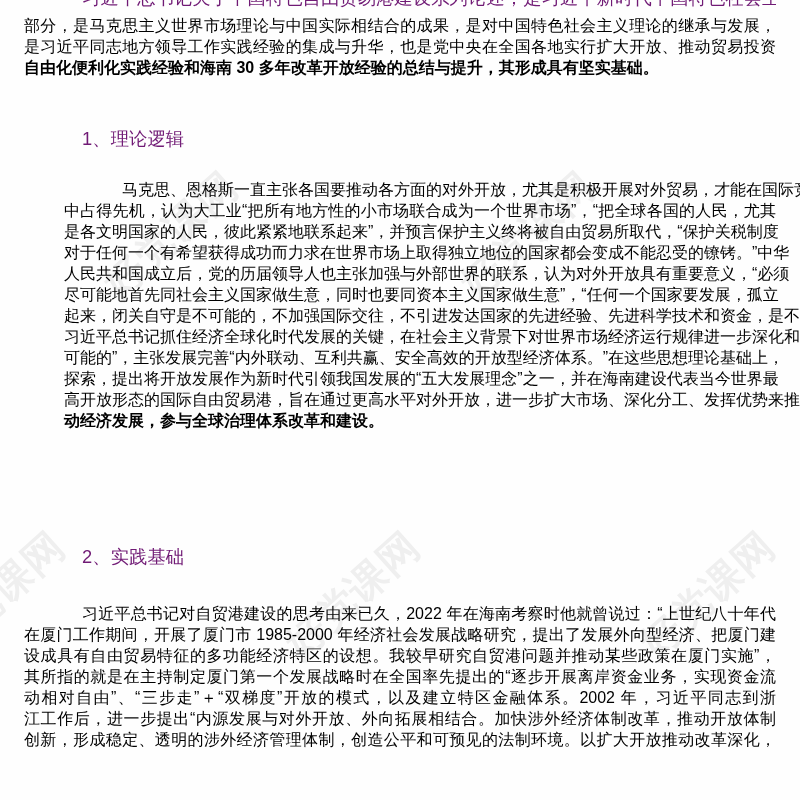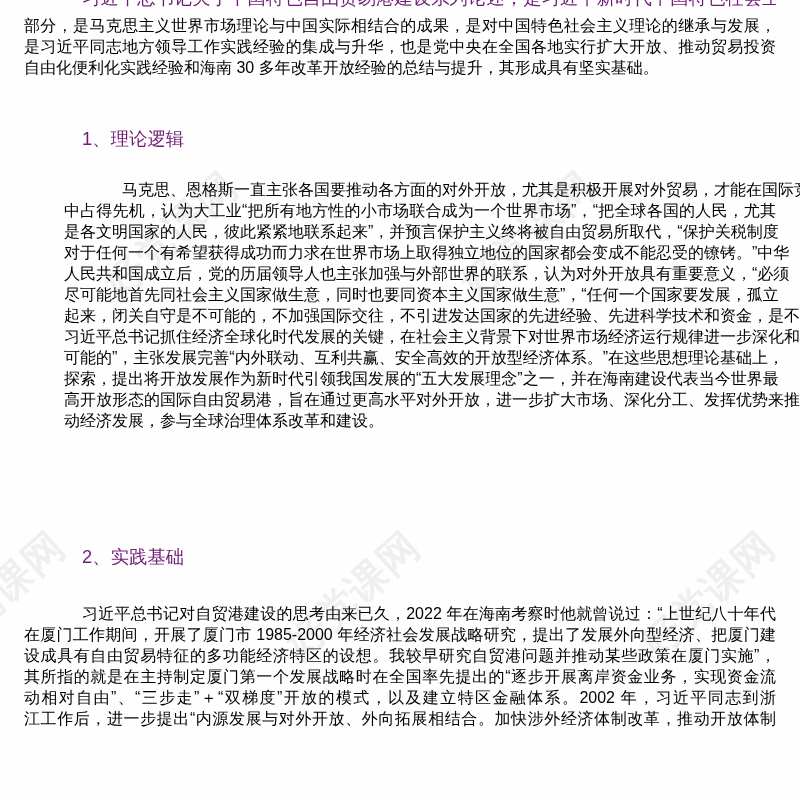--- a/index.html
+++ b/index.html
@@ -82,20 +82,21 @@
     text-justify: inter-character;
   }
   .justify-block > span.ln {
     display: block;
     text-align: justify;
     text-align-last: justify;
     white-space: nowrap;
   }
   .justify-block > span.ln.last {
     text-align-last: left;
+    font-weight: bold;
   }
   .justify-block > span.ln.indent {
     text-indent: 58px;
   }
 
   .doc-heading {
     text-indent: 58px;
     font-weight: 400;
   }
 
@@ -148,16 +149,17 @@
 
     <div class="block-top doc-heading" style="top:538px;">2、实践基础</div>
 
     <div class="block-top justify-block" style="top:604px;">
       <span class="ln indent">习近平总书记对自贸港建设的思考由来已久，2022 年在海南考察时他就曾说过：“上世纪八十年代</span>
       <span class="ln">在厦门工作期间，开展了厦门市 1985-2000 年经济社会发展战略研究，提出了发展外向型经济、把厦门建</span>
       <span class="ln">设成具有自由贸易特征的多功能经济特区的设想。我较早研究自贸港问题并推动某些政策在厦门实施”，</span>
       <span class="ln">其所指的就是在主持制定厦门第一个发展战略时在全国率先提出的“逐步开展离岸资金业务，实现资金流</span>
       <span class="ln">动相对自由”、“三步走”＋“双梯度”开放的模式，以及建立特区金融体系。2002 年，习近平同志到浙</span>
       <span class="ln">江工作后，进一步提出“内源发展与对外开放、外向拓展相结合。加快涉外经济体制改革，推动开放体制</span>
+      <span class="ln">创新，形成稳定、透明的涉外经济管理体制，创造公平和可预见的法制环境。以扩大开放推动改革深化，</span>
     </div>
 
   </div>
 </div>
 
 </body></html>

